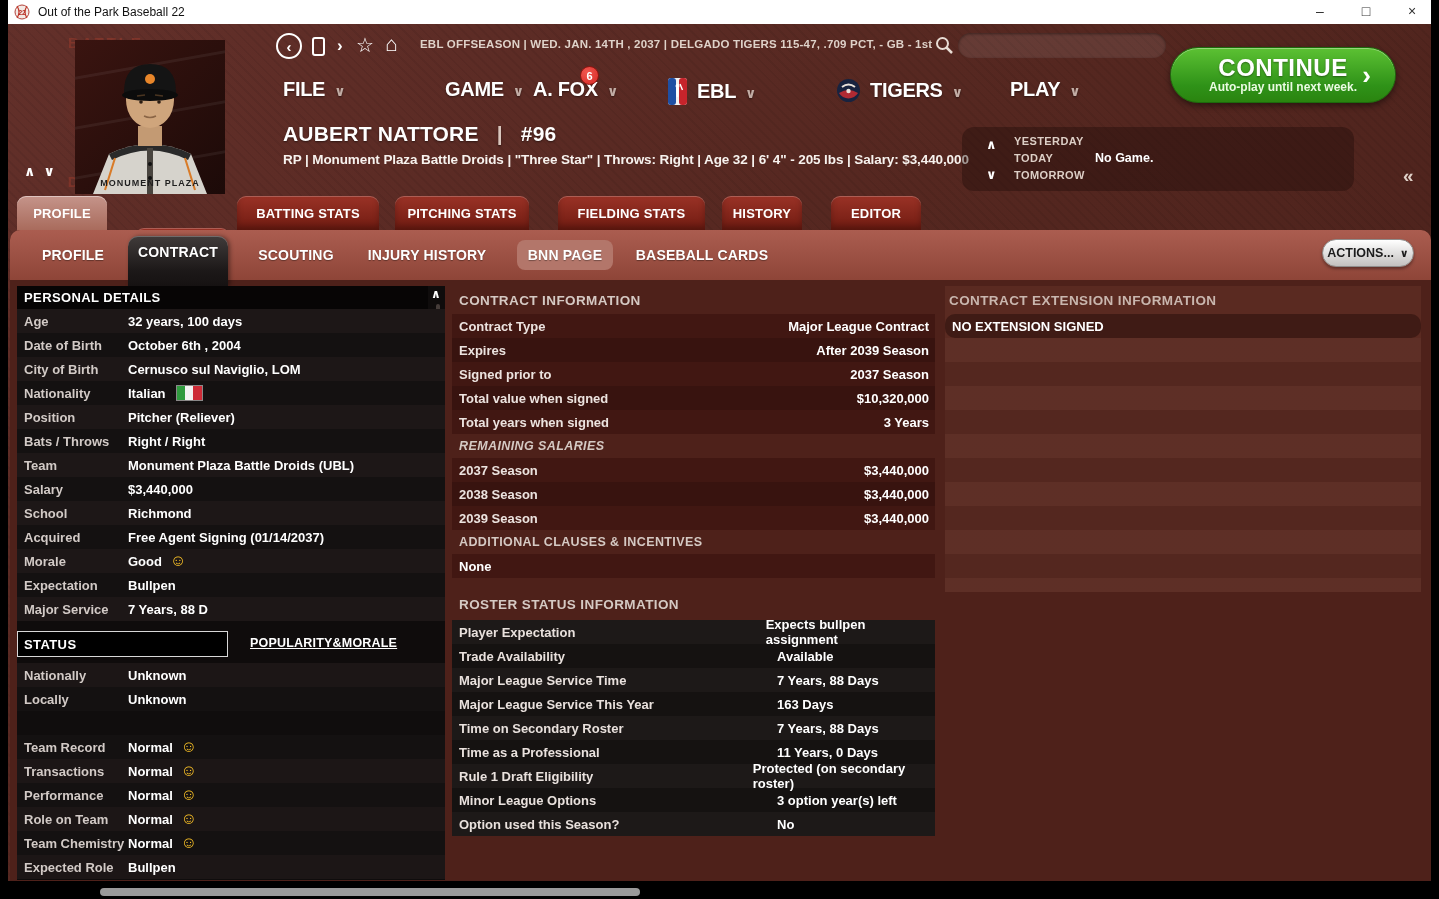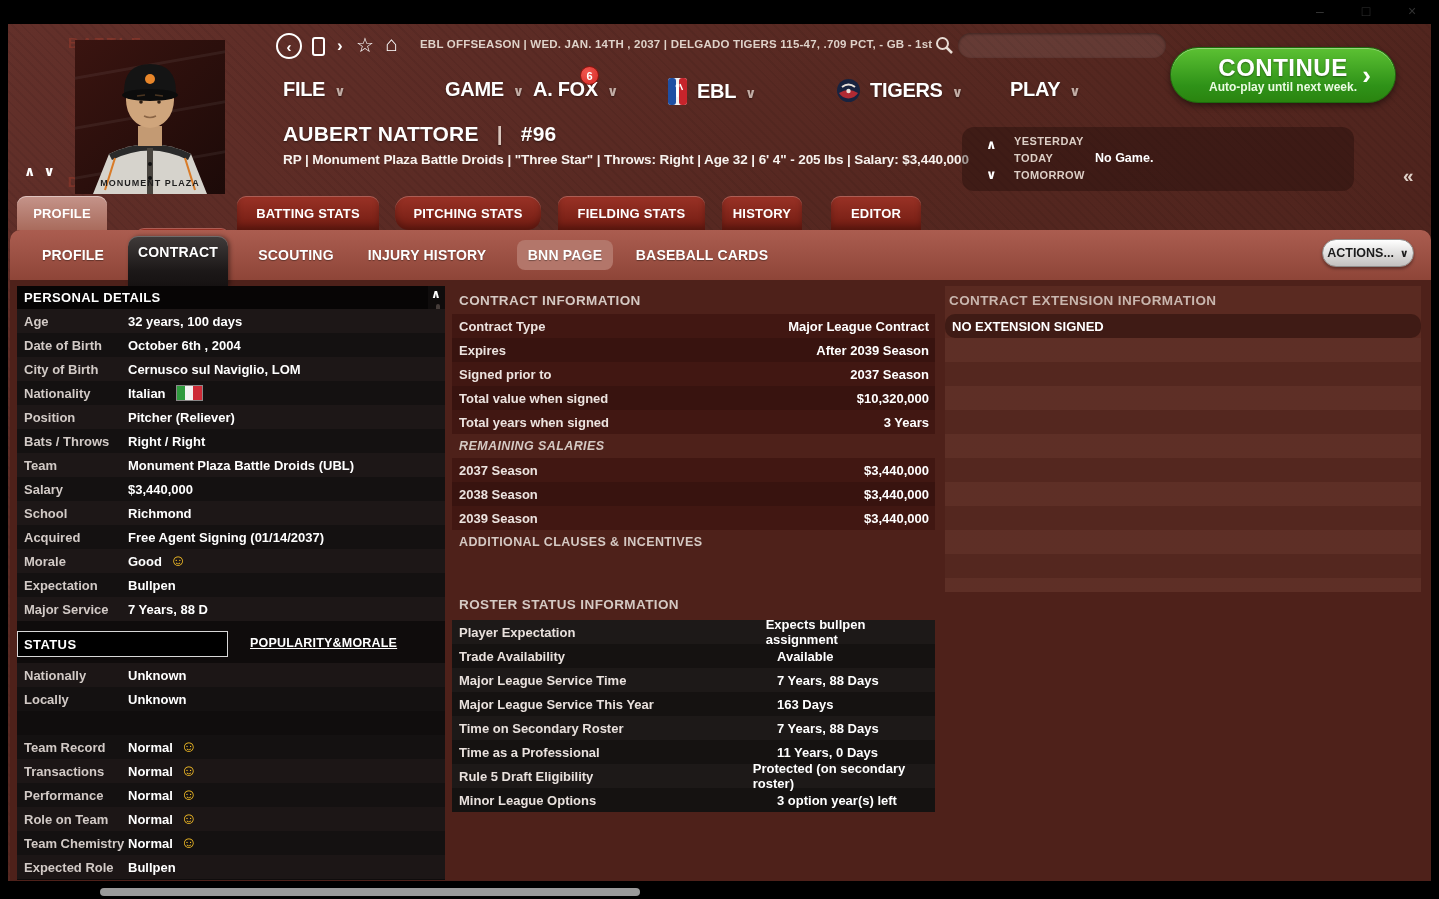--- a/index.html
+++ b/index.html
@@ -169,20 +169,29 @@
   
   .hbar { position:absolute; left:8px; top:881px; width:1423px; height:18px; background:#000; }
   .hthumb { position:absolute; left:100px; top:888px; width:540px; height:8px;
             background:#9a9a9a; border-radius:4px; cursor:pointer; }
 </style>
 </head>
 <body>
 
 <div id="stage">
 
+  <div class="titlebar">
+    <svg class="app-ico" viewBox="0 0 16 16">
+      <circle cx="8" cy="8" r="7" fill="#f3e9e4" stroke="#b3423a"></circle>
+      <path d="M3 2 Q7 8 3 14" fill="none" stroke="#c0392b" stroke-width="1.2"></path>
+      <path d="M13 2 Q9 8 13 14" fill="none" stroke="#c0392b" stroke-width="1.2"></path>
+      <text x="8" y="10.5" font-size="6.5" font-weight="bold" fill="#b3261e" text-anchor="middle">22</text>
+    </svg>
+    <span class="ttl">Out of the Park Baseball 22</span>
+  </div>
   <div class="wctl min">–</div>
   <div class="wctl max">□</div>
   <div class="wctl cls">×</div>
 
   <div class="app"></div>
 
   <div class="watermark">
     <span>BATTLE</span>
     <span class="mid"></span>
     <span>DROIDS</span>
@@ -297,21 +306,21 @@
     <span class="lbl" style="top:8px;">YESTERDAY</span>
     <span class="lbl" style="top:25px;">TODAY</span>
     <span class="lbl" style="top:42px;">TOMORROW</span>
     <span class="val">No Game.</span>
   </div>
   <div class="collapse">«</div>
 
   <div class="mtab active" style="left:17px; width:90px;">PROFILE</div>
   <div class="mtab" style="left:135px; width:95px;margin-top:32px;">RATINGS</div>
   <div class="mtab" style="left:237px; width:142px;">BATTING STATS</div>
-  <div class="mtab" style="left:395px; width:146px;border-radius:14px;">PITCHING STATS</div>
+  <div class="mtab" style="left:395px; width:134px;">PITCHING STATS</div>
   <div class="mtab" style="left:558px; width:147px;">FIELDING STATS</div>
   <div class="mtab" style="left:722px; width:80px;">HISTORY</div>
   <div class="mtab" style="left:831px; width:90px;">EDITOR</div>
 
   <div class="card">
     <div class="band"></div>
     <div class="stab" style="left:18px; width:90px;">PROFILE</div>
     <div class="stab darktab" style="left:118px; width:100px;">
       <span>CONTRACT</span>
     </div>
@@ -470,20 +479,25 @@
     <div class="krow">
       <span class="klabel">2038 Season</span>
       <span class="kvalue">$3,440,000</span>
     </div>
     <div class="krow">
       <span class="klabel">2039 Season</span>
       <span class="kvalue">$3,440,000</span>
     </div>
   </div>
   <div class="sect-title" style="left:459px; top:535px; color:#d5c9c3; font-size:12.5px;">ADDITIONAL CLAUSES &amp; INCENTIVES</div>
+  <div class="ci-rows" style="top:554px;">
+    <div class="krow">
+      <span class="klabel" style="color:#fff;">None</span>
+    </div>
+  </div>
 
   <div class="sect-title" style="left:459px; top:597px; color:#d5c9c3;">ROSTER STATUS INFORMATION</div>
   <div class="ro-rows">
     <div class="krow">
       <span class="klabel">Player Expectation</span>
       <span class="kvalue">Expects bullpen assignment</span>
     </div>
     <div class="krow">
       <span class="klabel">Trade Availability</span>
       <span class="kvalue">Available</span>
@@ -498,26 +512,30 @@
     </div>
     <div class="krow">
       <span class="klabel">Time on Secondary Roster</span>
       <span class="kvalue">7 Years, 88 Days</span>
     </div>
     <div class="krow">
       <span class="klabel">Time as a Professional</span>
       <span class="kvalue">11 Years, 0 Days</span>
     </div>
     <div class="krow">
-      <span class="klabel">Rule 5 Draft Eligibility</span>
+      <span class="klabel">Rule 1 Draft Eligibility</span>
       <span class="kvalue">Protected (on secondary roster)</span>
     </div>
     <div class="krow">
       <span class="klabel">Minor League Options</span>
       <span class="kvalue">3 option year(s) left</span>
+    </div>
+    <div class="krow">
+      <span class="klabel">Option used this Season?</span>
+      <span class="kvalue">No</span>
     </div>
   </div>
 
   <div class="ext-bg"></div>
   <div class="sect-title" style="left:949px; top:293px; color:#c9b6ae;">CONTRACT EXTENSION INFORMATION</div>
   <div class="ext-row">NO EXTENSION SIGNED</div>
 
   <div class="hbar"></div>
   <div class="hthumb"></div>
 

